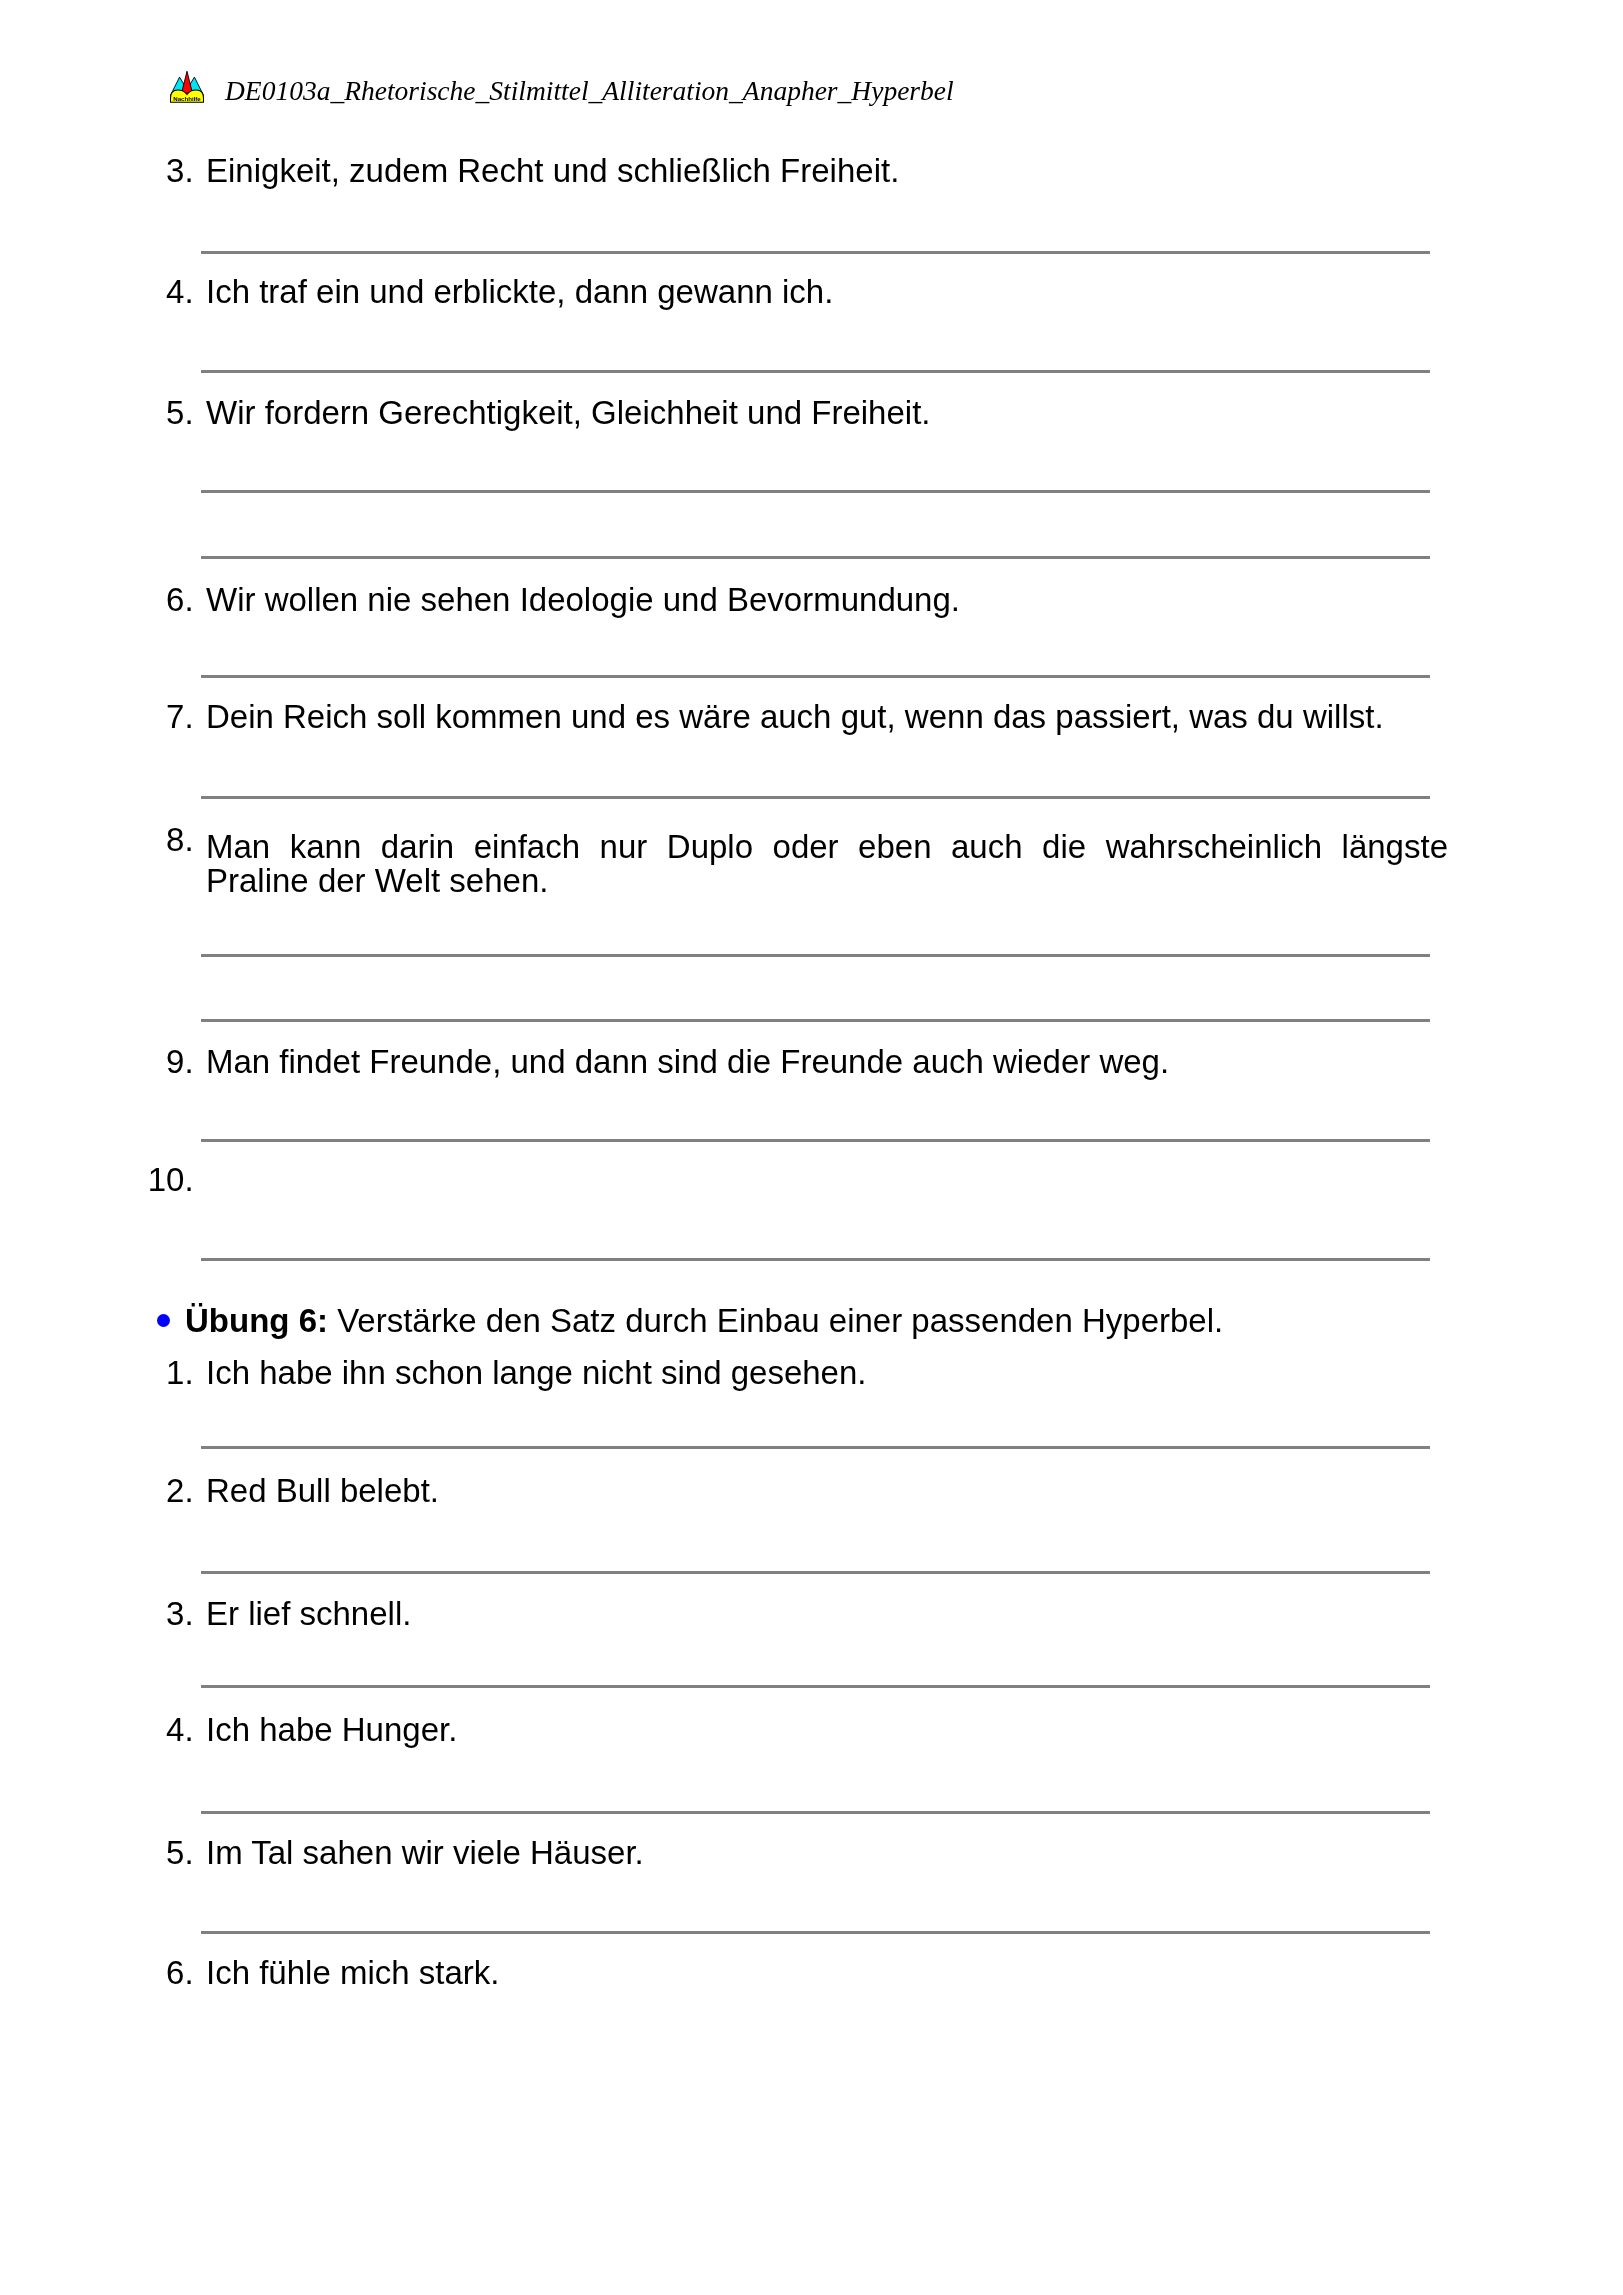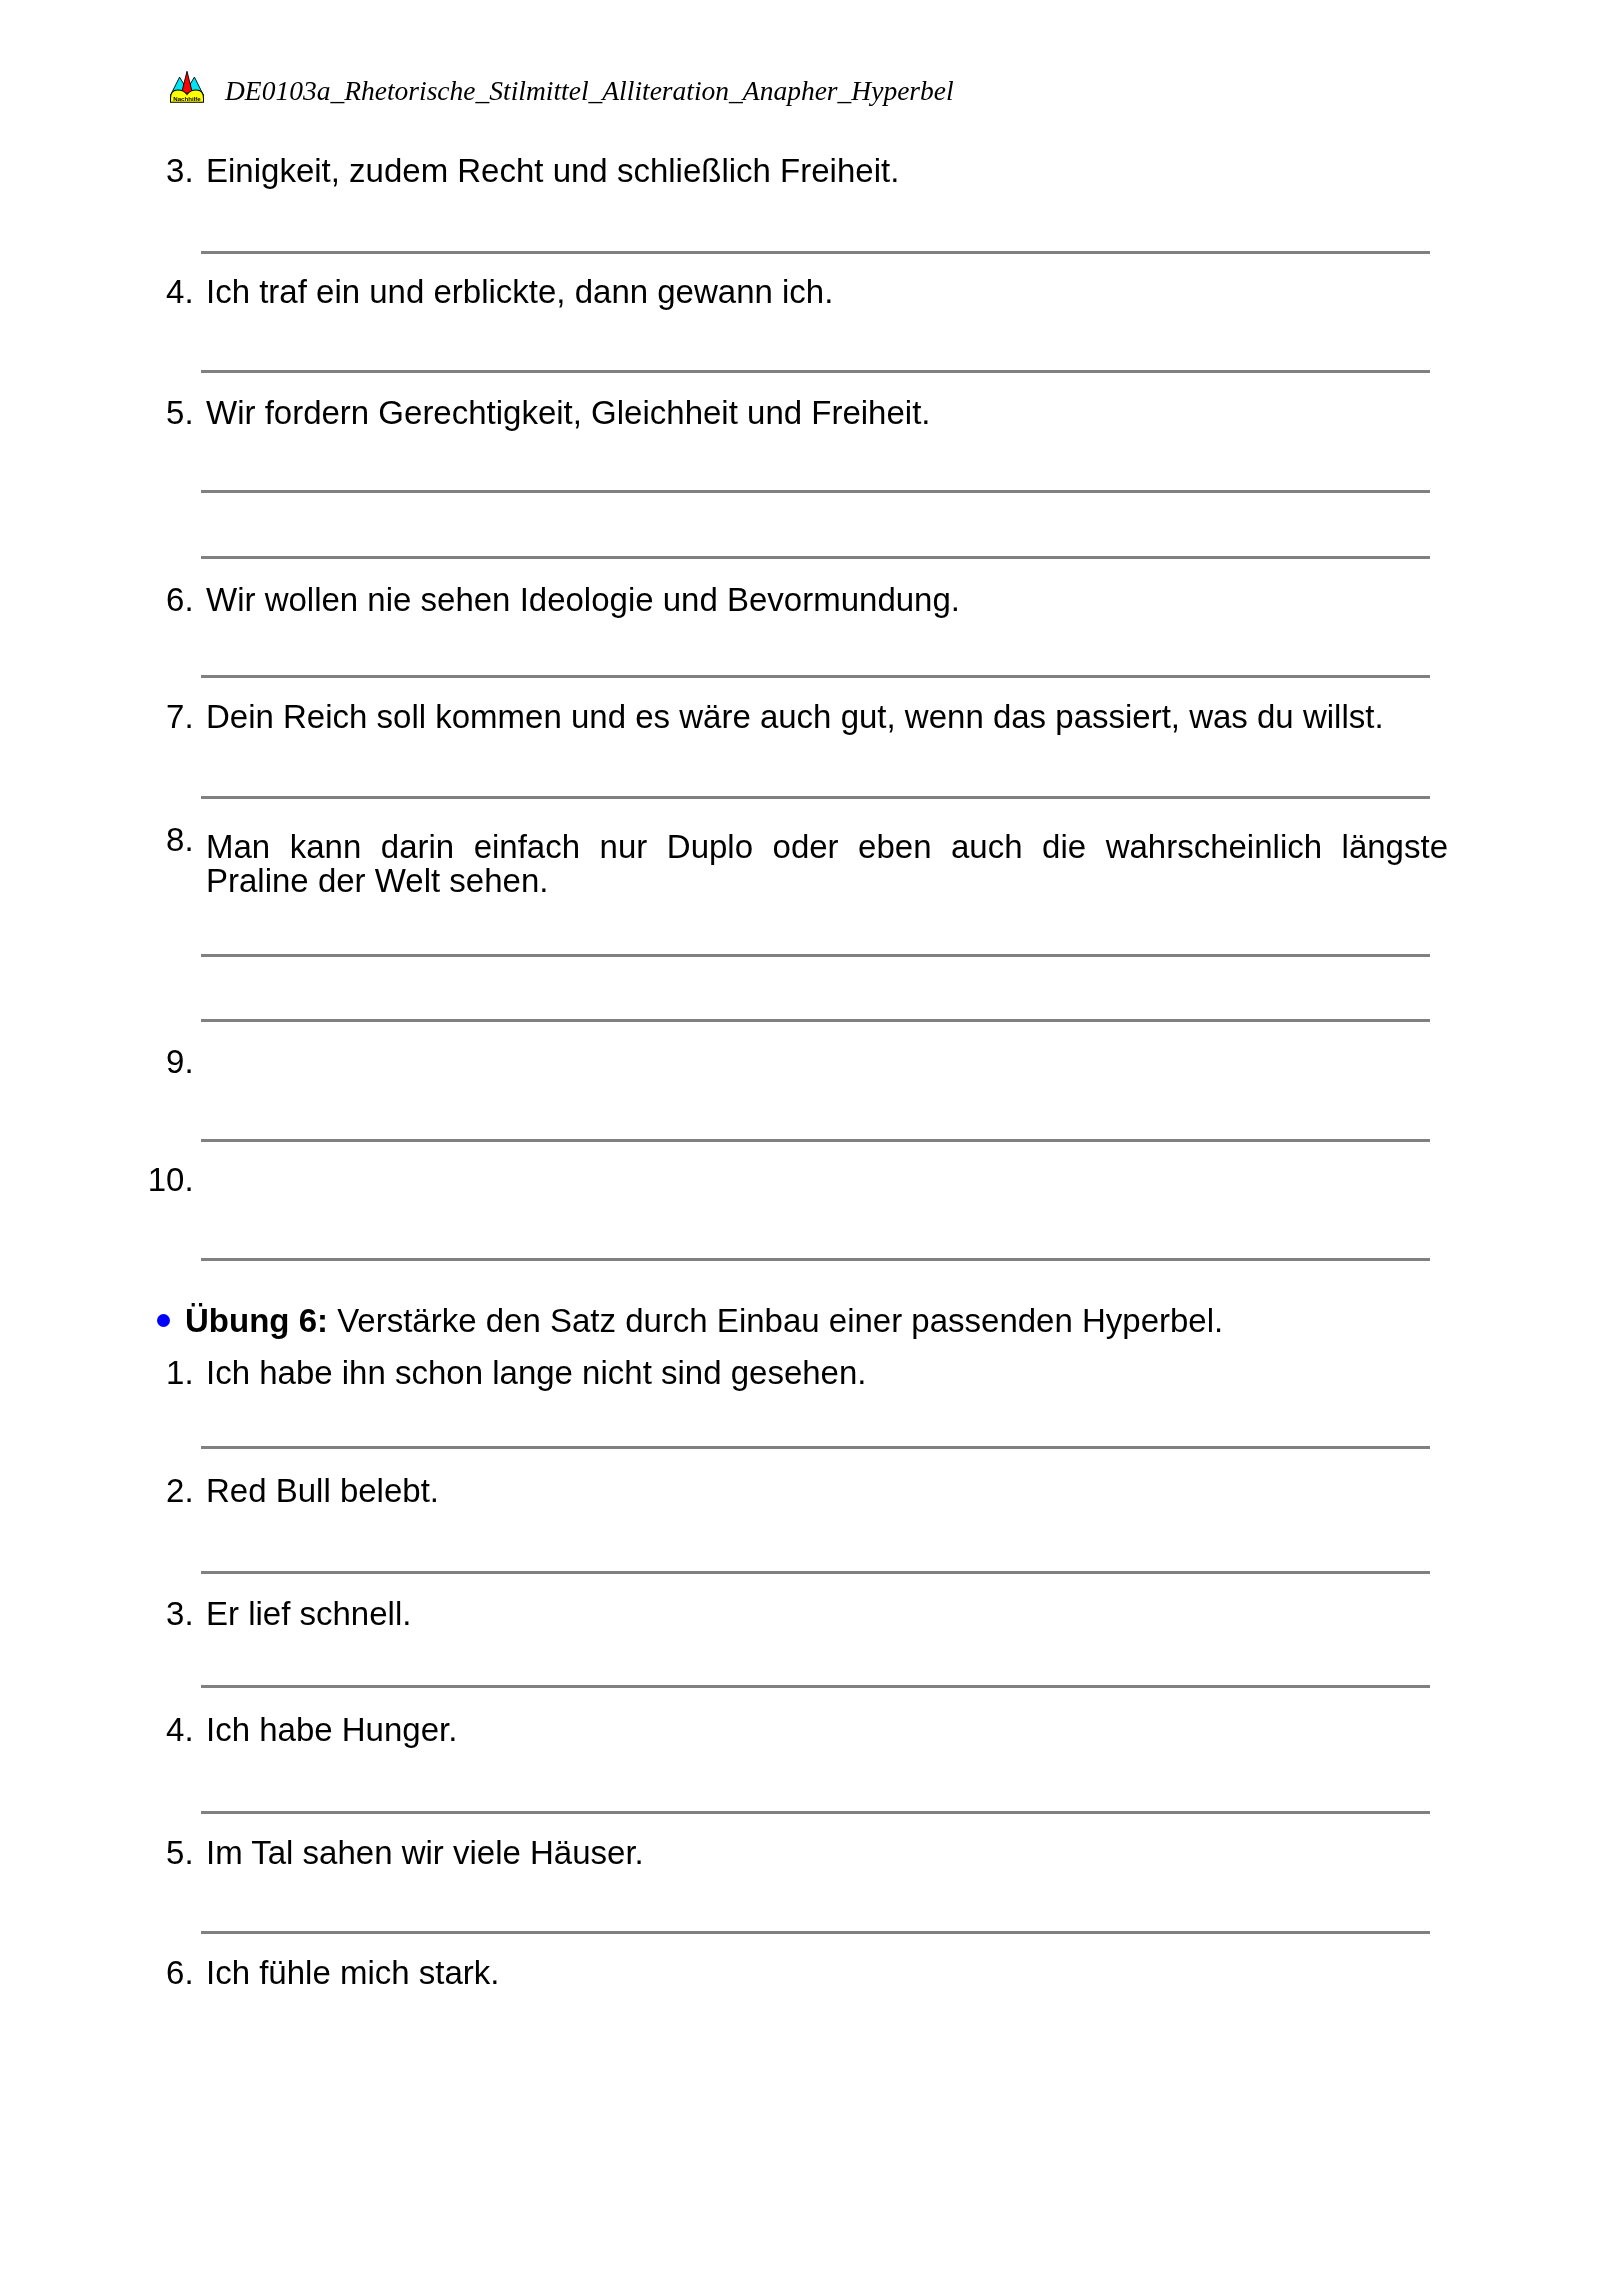--- a/index.html
+++ b/index.html
@@ -82,20 +82,21 @@
   <div class="item" style="top:823px">
     <span class="num">8.</span>
     <div class="txt-justify">Man kann darin einfach nur Duplo oder eben auch die wahrscheinlich längste</div>
     <div>Praline der Welt sehen.</div>
   </div>
   <div class="answer-line" style="top:954px"></div>
   <div class="answer-line" style="top:1019px"></div>
 
   <div class="item" style="top:1045px">
     <span class="num">9.</span>
+    <span>Man findet Freunde, und dann sind die Freunde auch wieder weg.</span>
   </div>
   <div class="answer-line" style="top:1139px"></div>
 
   <div class="item" style="top:1163px">
     <span class="num">10.</span>
   </div>
   <div class="answer-line" style="top:1258px"></div>
 
   <div class="bullet"></div>
   <div class="heading">

